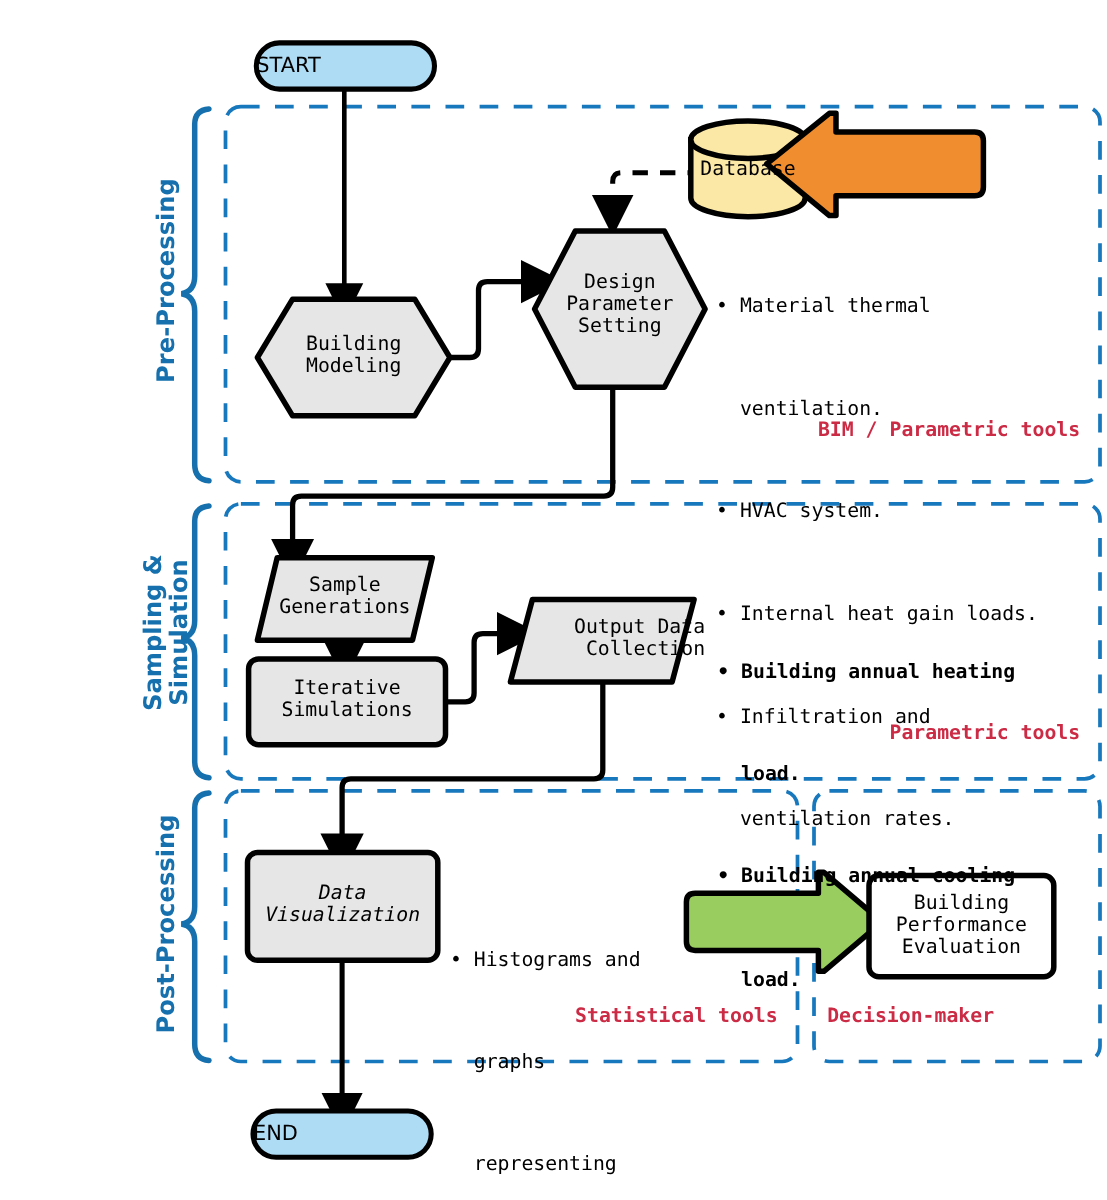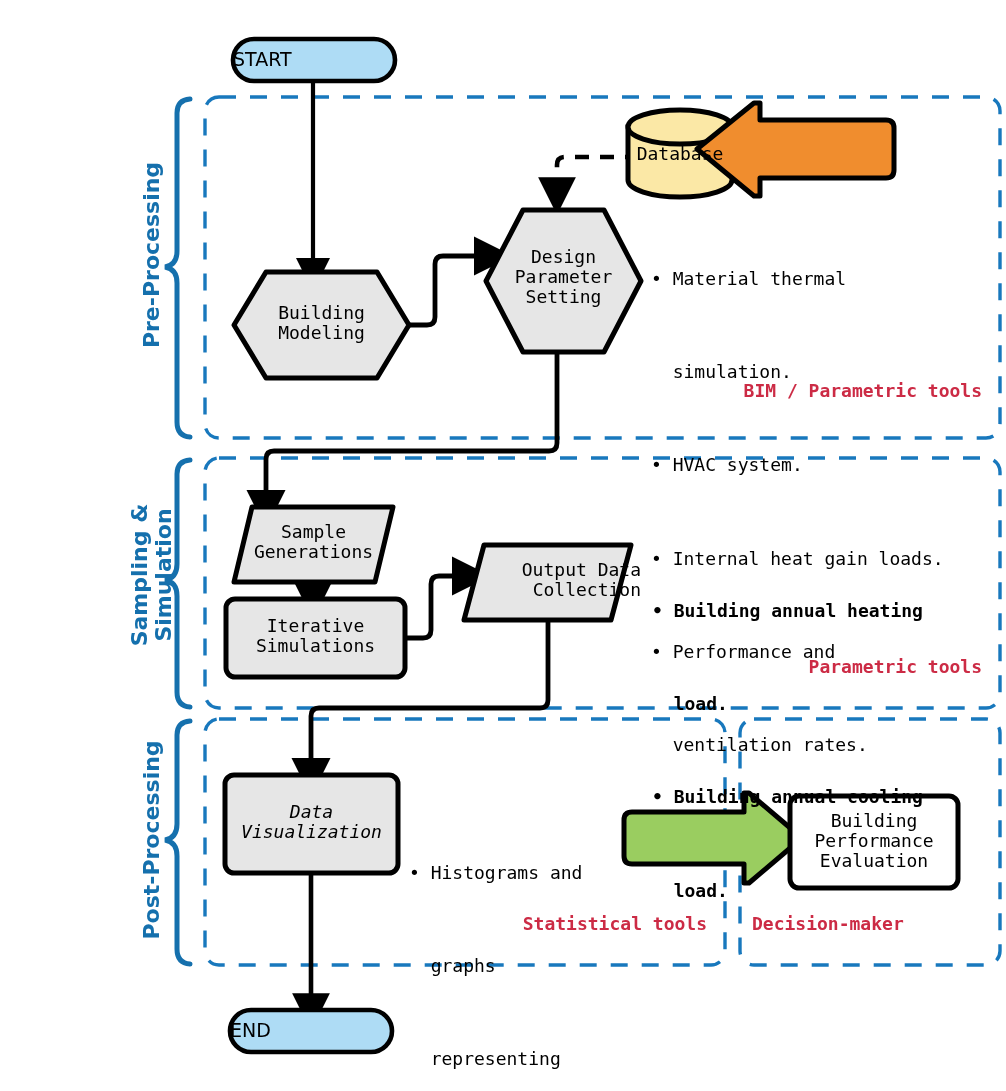--- a/index.html
+++ b/index.html
@@ -104,24 +104,24 @@
   <div class="txt nodelabel" style="left:458px;top:560px;width:183px;white-space:pre-line;text-align:right;">Output Data
 Collection</div>
   <div class="txt nodelabel" style="left:207px;top:802px;width:209px;white-space:pre-line;font-style:italic;">Data
 Visualization</div>
   <div class="txt nodelabel" style="left:790px;top:811px;width:168px;white-space:pre-line;">Building
 Performance
 Evaluation</div>
 
   <div class="txt bullets" style="left:651px;top:196px;width:350px;">
     <span class="bi">• Material thermal</span>
-    <span class="bi">  simulation.</span>
+    <span class="bi">  ventilation.</span>
     <span class="bi">• HVAC system.</span>
     <span class="bi">• Internal heat gain loads.</span>
-    <span class="bi">• Performance and</span>
+    <span class="bi">• Infiltration and</span>
     <span class="bi">  ventilation rates.</span>
   </div>
 
   <div class="txt bullets" style="left:652px;top:528px;width:350px;font-weight:bold;">
     <span class="bi">• Building annual heating</span>
     <span class="bi">  load.</span>
     <span class="bi">• Building annual cooling</span>
     <span class="bi">  load.</span>
   </div>
 

